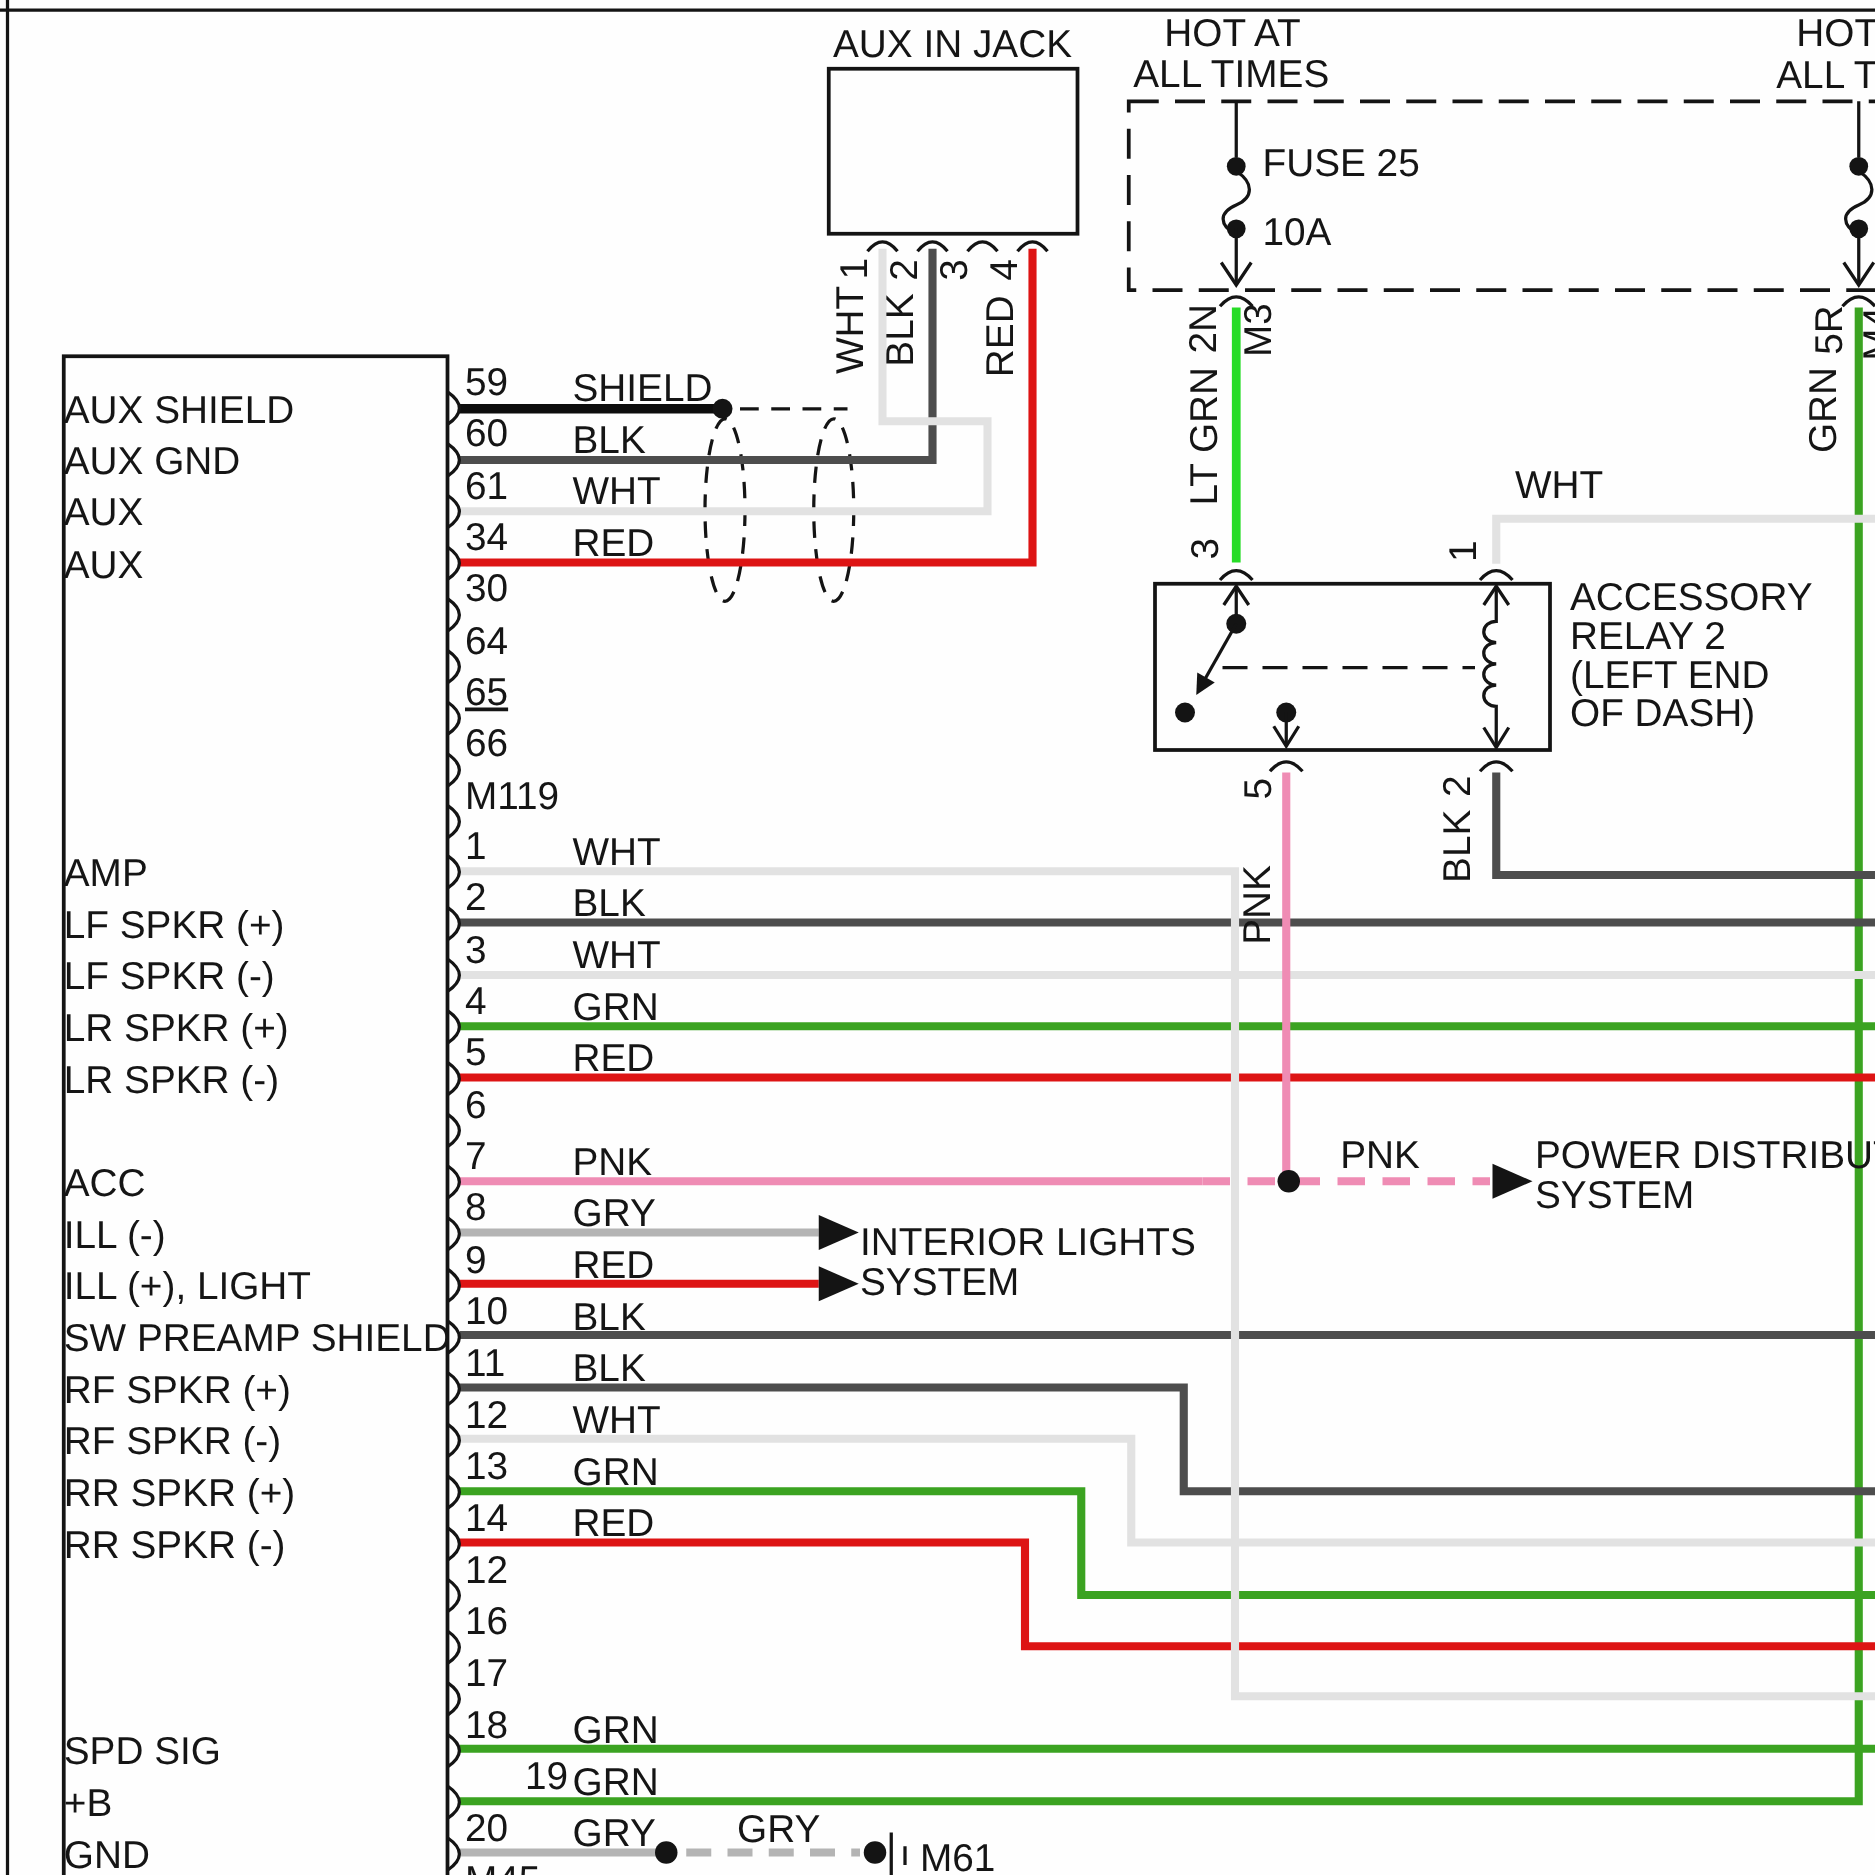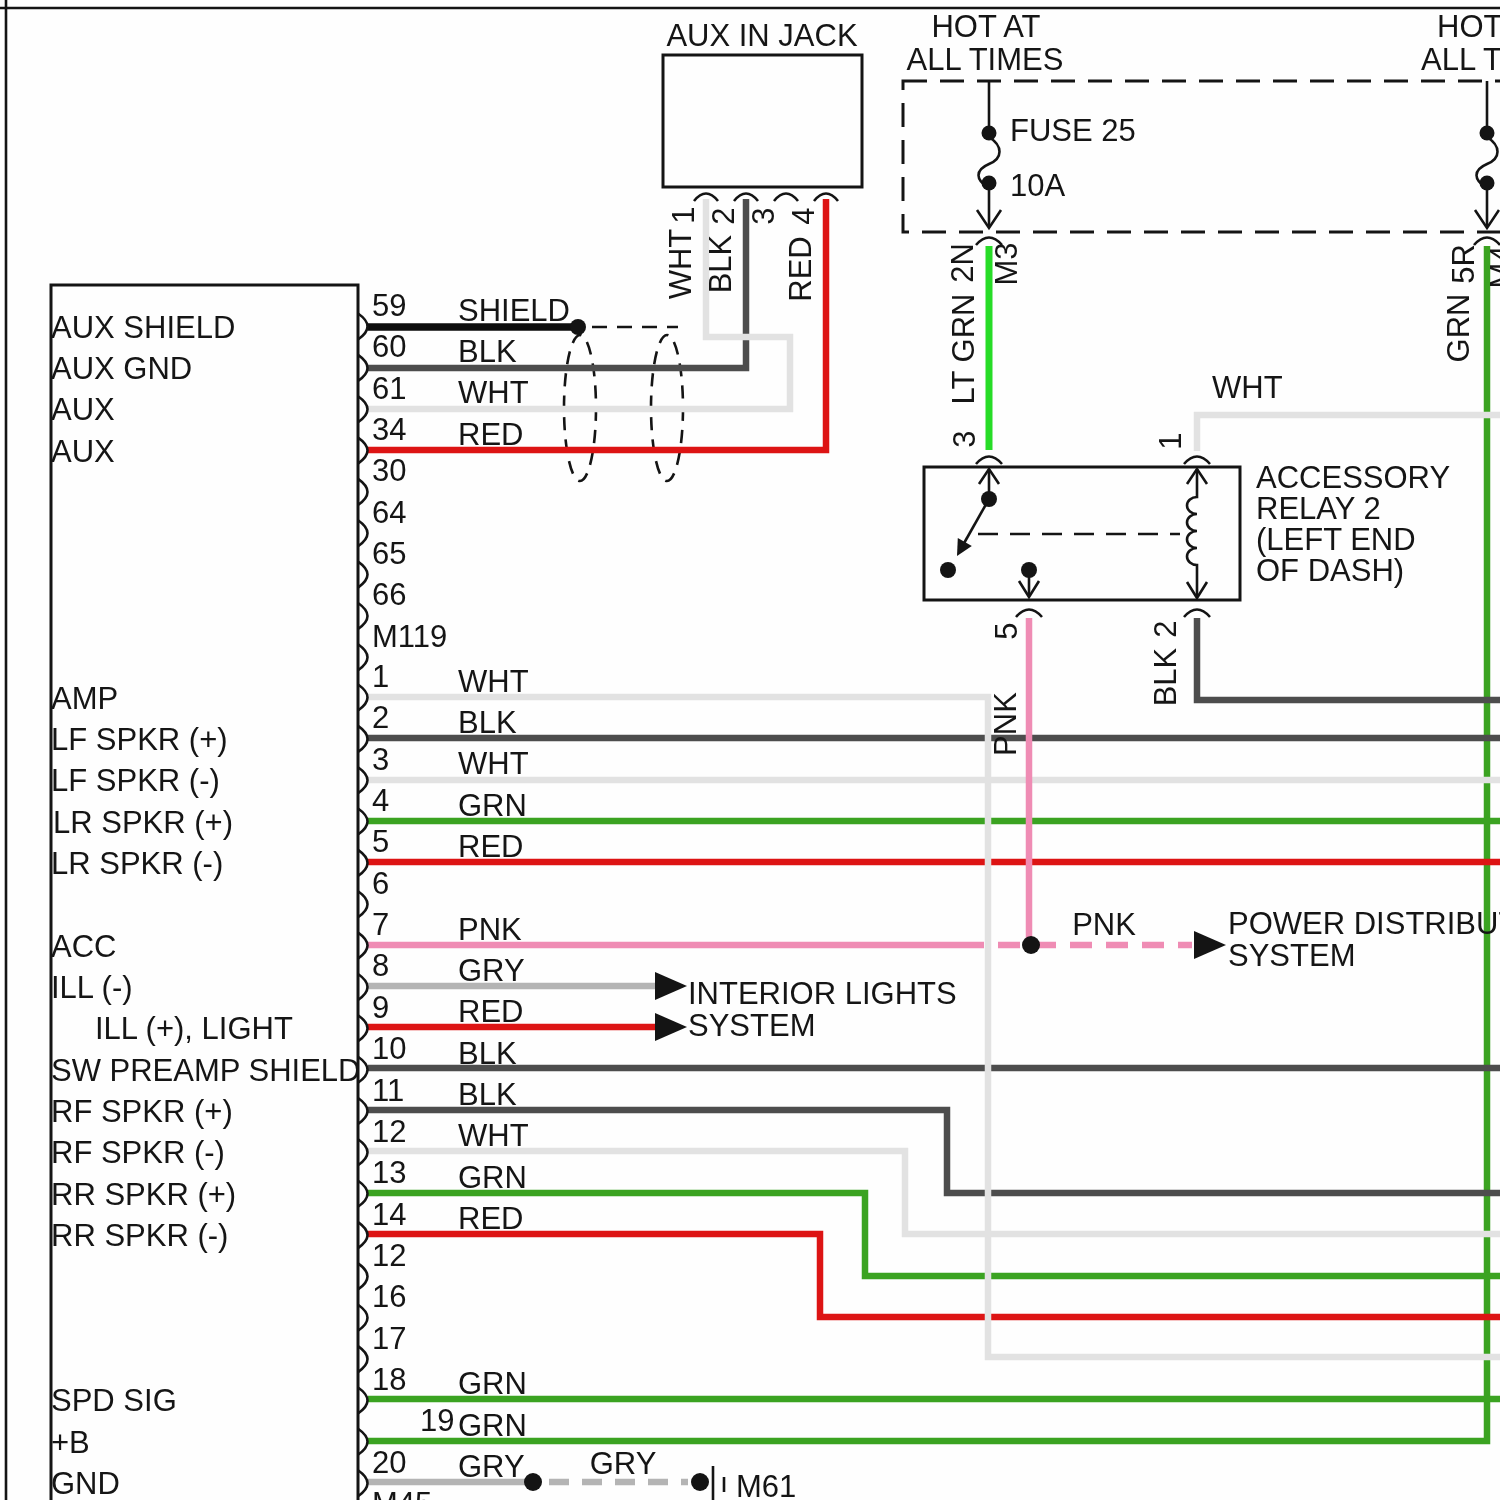--- a/index.html
+++ b/index.html
@@ -220,48 +220,48 @@
       <span class="row-color" style="left: 458px; top: 335.85px;">BLK</span>
       <span class="row-label" style="top: 352.85px; left: 51px;">AUX GND</span>
       <span class="row-num" style="left: 372px; top: 372.7px;">61</span>
       <span class="row-color" style="left: 458px; top: 377.2px;">WHT</span>
       <span class="row-label" style="top: 394.2px; left: 51px;">AUX</span>
       <span class="row-num" style="left: 372px; top: 414.05px;">34</span>
       <span class="row-color" style="left: 458px; top: 418.55px;">RED</span>
       <span class="row-label" style="top: 435.55px; left: 51px;">AUX</span>
       <span class="row-num" style="left: 372px; top: 455.4px;">30</span>
       <span class="row-num" style="left: 372px; top: 496.75px;">64</span>
-      <span class="row-num" style="left: 372px; top: 538.1px;">65</span>
+      <span class="row-num" style="left: 372px; top: 538.1px; text-decoration: underline;">65</span>
       <span class="row-num" style="left: 372px; top: 579.45px;">66</span>
       <span class="row-num" style="left: 372px; top: 620.8px;">M119</span>
       <span class="row-num" style="left: 372px; top: 661px;">1</span>
       <span class="row-color" style="left: 458px; top: 665.5px;">WHT</span>
       <span class="row-label" style="top: 682.5px; left: 51px;">AMP</span>
       <span class="row-num" style="left: 372px; top: 702.35px;">2</span>
       <span class="row-color" style="left: 458px; top: 706.85px;">BLK</span>
       <span class="row-label" style="top: 723.85px; left: 51px;">LF SPKR (+)</span>
       <span class="row-num" style="left: 372px; top: 743.7px;">3</span>
       <span class="row-color" style="left: 458px; top: 748.2px;">WHT</span>
       <span class="row-label" style="top: 765.2px; left: 51px;">LF SPKR (-)</span>
       <span class="row-num" style="left: 372px; top: 785.05px;">4</span>
       <span class="row-color" style="left: 458px; top: 789.55px;">GRN</span>
-      <span class="row-label" style="top: 806.55px; left: 37px; padding-left: 16px;">LR SPKR (+)</span>
+      <span class="row-label" style="top: 806.55px; left: 51px;">LR SPKR (+)</span>
       <span class="row-num" style="left: 372px; top: 826.4px;">5</span>
       <span class="row-color" style="left: 458px; top: 830.9px;">RED</span>
       <span class="row-label" style="top: 847.9px; left: 51px;">LR SPKR (-)</span>
       <span class="row-num" style="left: 372px; top: 867.75px;">6</span>
       <span class="row-num" style="left: 372px; top: 909.1px;">7</span>
       <span class="row-color" style="left: 458px; top: 913.6px;">PNK</span>
       <span class="row-label" style="top: 930.6px; left: 51px;">ACC</span>
       <span class="row-num" style="left: 372px; top: 950.45px;">8</span>
       <span class="row-color" style="left: 458px; top: 954.95px;">GRY</span>
       <span class="row-label" style="top: 971.95px; left: 51px;">ILL (-)</span>
       <span class="row-num" style="left: 372px; top: 991.8px;">9</span>
       <span class="row-color" style="left: 458px; top: 996.3px;">RED</span>
-      <span class="row-label" style="top: 1013.3px; left: 51px; margin-left: 44px;">ILL (+), LIGHT</span>
+      <span class="row-label" style="top: 1013.3px; left: 51px;">ILL (+), LIGHT</span>
       <span class="row-num" style="left: 372px; top: 1033.15px;">10</span>
       <span class="row-color" style="left: 458px; top: 1037.65px;">BLK</span>
       <span class="row-label" style="top: 1054.65px; left: 51px;">SW PREAMP SHIELD</span>
       <span class="row-num" style="left: 372px; top: 1074.5px;">11</span>
       <span class="row-color" style="left: 458px; top: 1079px;">BLK</span>
       <span class="row-label" style="top: 1096px; left: 51px;">RF SPKR (+)</span>
       <span class="row-num" style="left: 372px; top: 1115.85px;">12</span>
       <span class="row-color" style="left: 458px; top: 1120.35px;">WHT</span>
       <span class="row-label" style="top: 1137.35px; left: 51px;">RF SPKR (-)</span>
       <span class="row-num" style="left: 372px; top: 1157.2px;">13</span>

